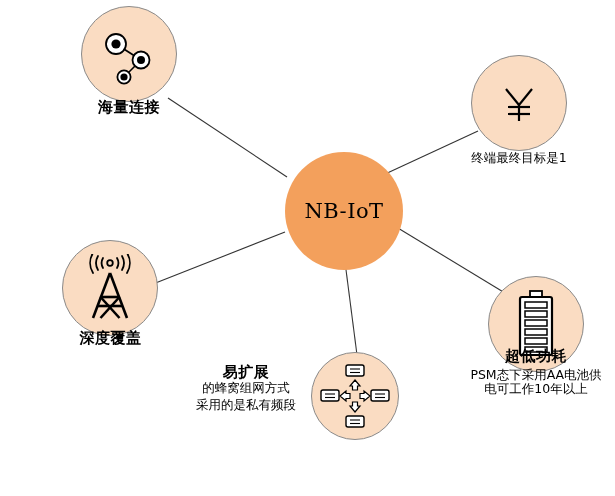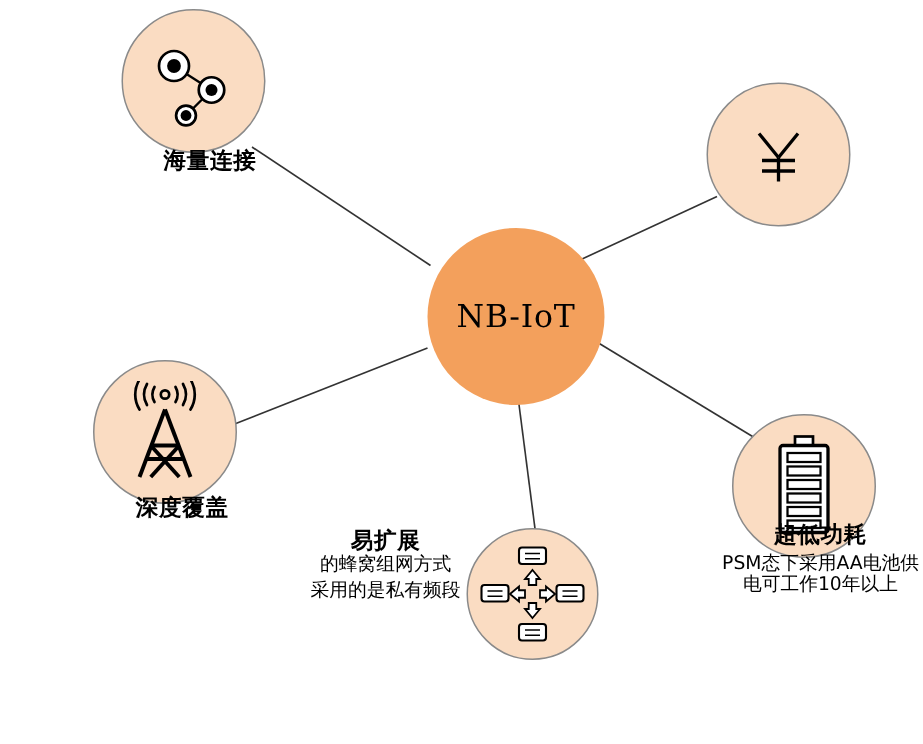--- a/index.html
+++ b/index.html
@@ -51,21 +51,20 @@
     font-size: 21px;
     color: #000000;
     letter-spacing: 0.5px;
     white-space: nowrap;
   }
   .caption {
     position: absolute;
     text-align: center;
     color: #000000;
     line-height: 1.12;
-    margin-left: 11px;
   }
   .cap-title {
     font-size: 15px;
     font-weight: bold;
     letter-spacing: 0.5px;
     white-space: nowrap;
   }
   .cap-sub {
     font-size: 12.5px;
     font-weight: normal;
@@ -119,20 +118,21 @@
     <div class="icon-wrap" style="left:471px; top:55px; width:96px; height:96px;">
       <svg width="52" height="52" viewBox="0 0 52 52">
         <line x1="13" y1="12" x2="26" y2="28" stroke="#000" stroke-width="2.2"></line>
         <line x1="39" y1="12" x2="26" y2="28" stroke="#000" stroke-width="2.2"></line>
         <line x1="26" y1="28" x2="26" y2="44" stroke="#000" stroke-width="2.2"></line>
         <line x1="15" y1="30" x2="37" y2="30" stroke="#000" stroke-width="2.2"></line>
         <line x1="15" y1="37" x2="37" y2="37" stroke="#000" stroke-width="2.2"></line>
       </svg>
     </div>
     <div class="caption" style="left:444px; top:148px; width:150px;">
+      <div class="cap-sub" style="margin-top:3px;">终端最终目标是1</div>
     </div>
   </div>
 
   <div class="node">
     <div class="bubble" style="left:488px; top:276px; width:96px; height:96px;"></div>
     <div class="icon-wrap" style="left:488px; top:276px; width:96px; height:96px;">
       <svg width="44" height="70" viewBox="0 0 44 70">
         <rect x="16" y="2" width="12" height="6" fill="#ffffff" stroke="#000" stroke-width="1.8"></rect>
         <rect x="6" y="8" width="32" height="58" rx="2" fill="#ffffff" stroke="#000" stroke-width="2.2"></rect>
         <rect x="11" y="13" width="22" height="6" fill="#ffffff" stroke="#000" stroke-width="1.5"></rect>
@@ -171,21 +171,21 @@
             <line x1="56" y1="37.5" x2="66" y2="37.5"></line>
         </g>
         <g fill="#ffffff" stroke="#000" stroke-width="1.2">
           <polygon points="36,20 41,26 38.5,26 38.5,30 33.5,30 33.5,26 31,26"></polygon>
           <polygon points="36,52 41,46 38.5,46 38.5,42 33.5,42 33.5,46 31,46"></polygon>
           <polygon points="21,36 27,31 27,33.5 31,33.5 31,38.5 27,38.5 27,41"></polygon>
           <polygon points="51,36 45,31 45,33.5 41,33.5 41,38.5 45,38.5 45,41"></polygon>
         </g>
       </svg>
     </div>
-    <div class="caption" style="left:180px; top:352px; width:132px; text-align:center;">
+    <div class="caption" style="left:180px; top:364px; width:132px; text-align:center;">
       <div class="cap-title">易扩展</div>
       <div class="cap-sub">的蜂窝组网方式</div>
       <div class="cap-sub" style="margin-top:3px;">采用的是私有频段</div>
     </div>
   </div>
 
   <div class="node">
     <div class="bubble" style="left:62px; top:240px; width:96px; height:96px;"></div>
     <div class="icon-wrap" style="left:62px; top:240px; width:96px; height:96px;">
       <svg width="62" height="68" viewBox="0 0 62 68">

